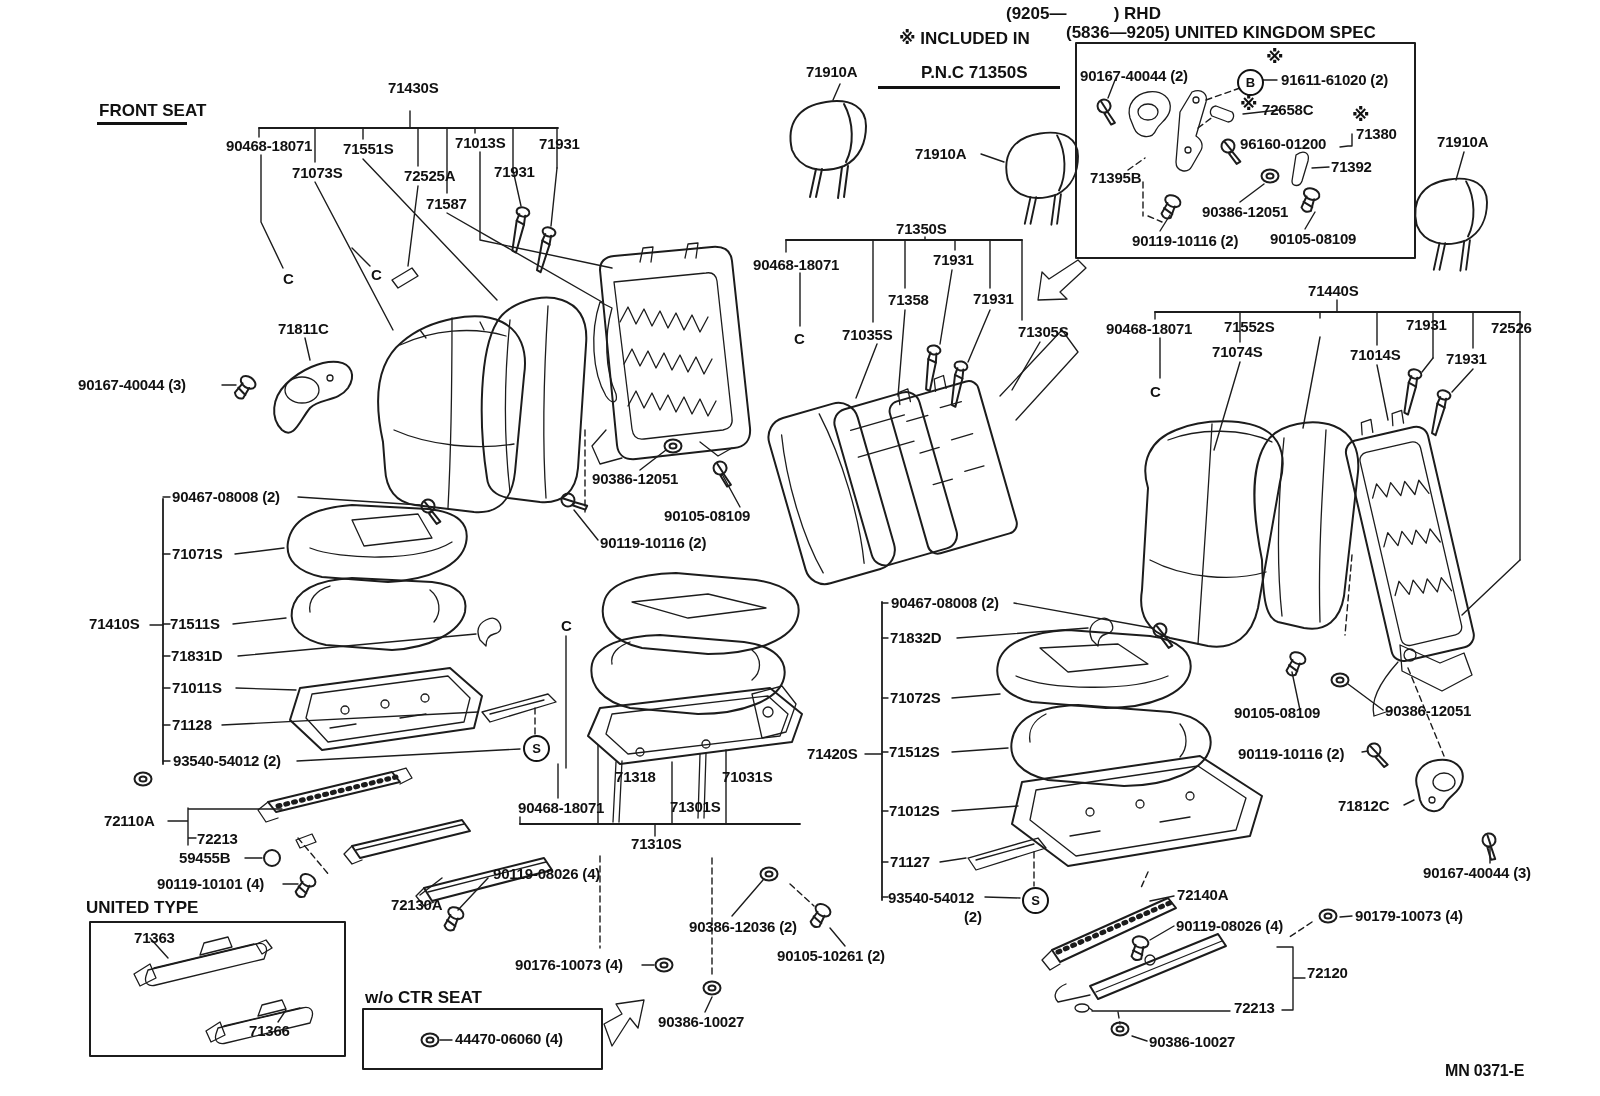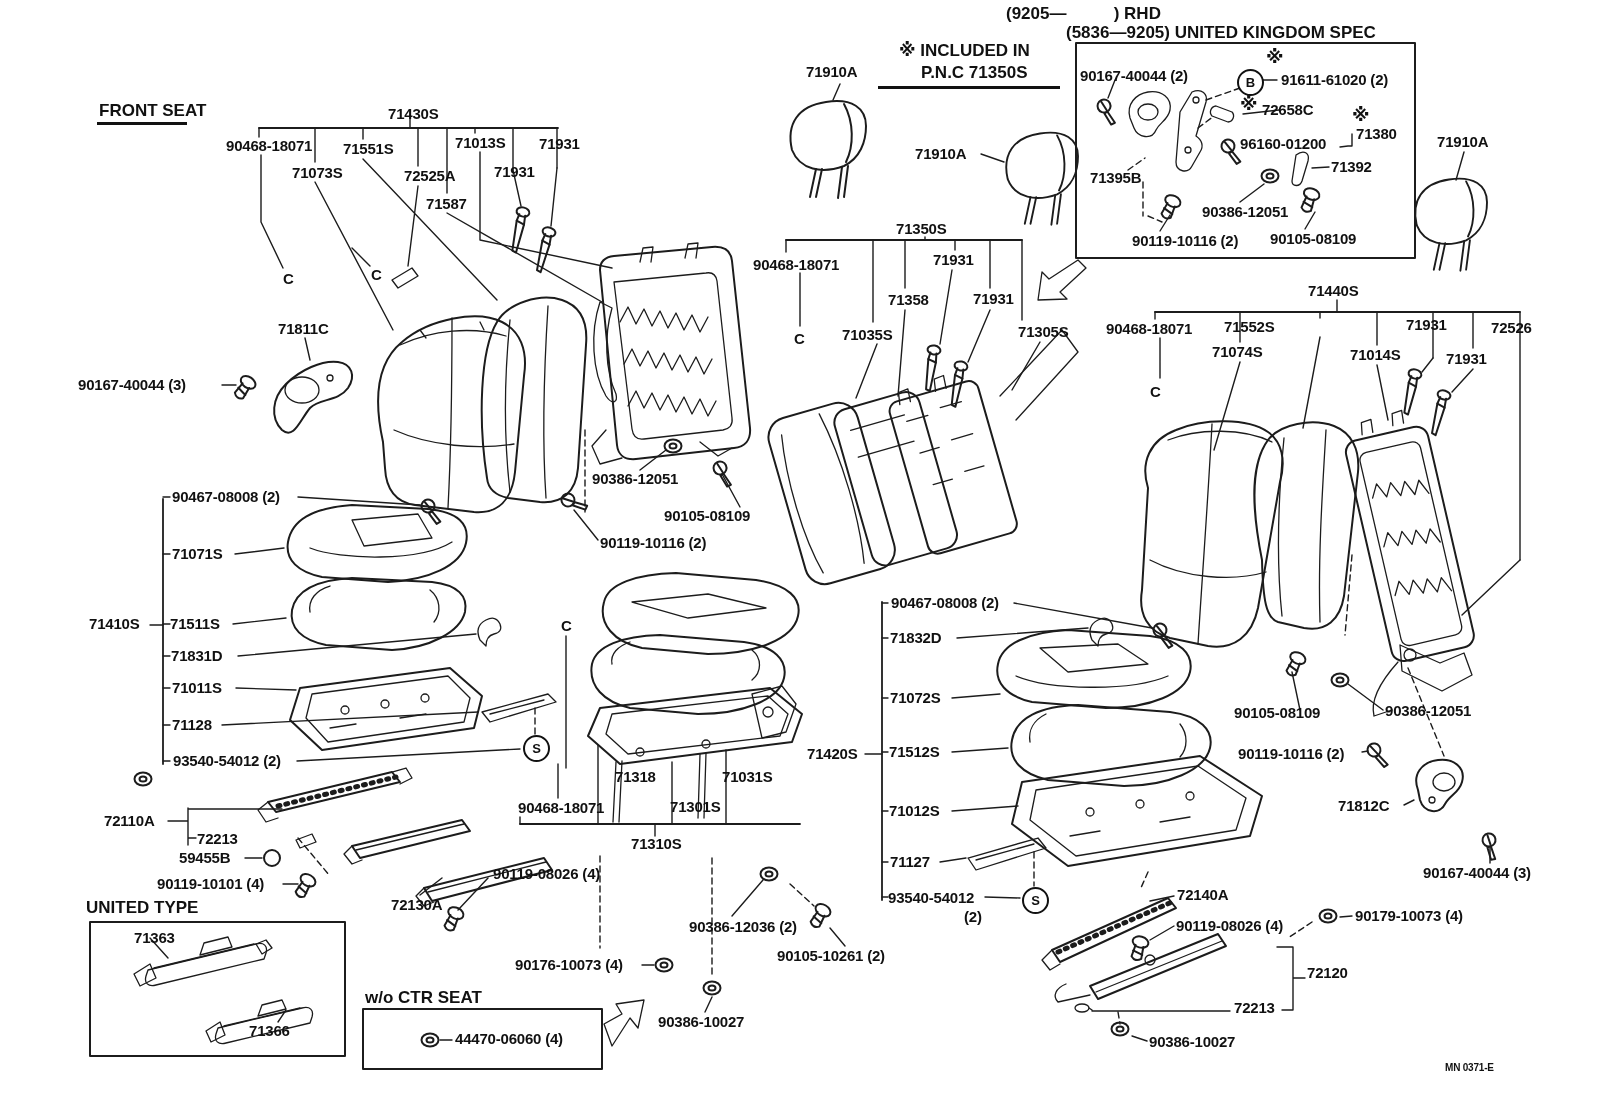--- a/index.html
+++ b/index.html
@@ -8,21 +8,21 @@
   .art{position:absolute;left:0;top:0;}
   .s{fill:none;stroke:#1c1c1c;stroke-width:2;stroke-linecap:round;stroke-linejoin:round;}
   .thin{stroke-width:1.3;}
   .ld{stroke-width:1.4;}
   .bk{stroke-width:1.8;}
   .dash{stroke-width:1.4;stroke-dasharray:6 4;}
   .teeth{stroke-width:5;stroke-dasharray:2 6;}
   .lbl{position:absolute;font-weight:700;font-size:15px;line-height:1.05;color:#111;
        white-space:pre;letter-spacing:-0.2px;}
   .hd{font-size:17px;letter-spacing:0;}
-  .sm{font-size:10px;}
+  .sm{font-size:16px;}
   .cmark{position:absolute;font-weight:700;font-size:15px;color:#111;}
   .circle-mark{position:absolute;width:23px;height:23px;border:2.3px solid #111;border-radius:50%;
        text-align:center;font-weight:700;font-size:13px;line-height:23px;background:#fff;}
   .ast{position:absolute;font-weight:700;font-size:18px;color:#111;font-family:"DejaVu Sans",sans-serif;}
   .rule{position:absolute;background:#111;}
 </style>
 </head>
 <body>
 
 <div class="stage">
@@ -344,32 +344,32 @@
     <path d="M1277,947 H1293 M1293,947 V1010 M1293,978 H1305 M1293,1010 H1282"></path>
     <path d="M1092,1011 H1230 M1089,1008 L1092,1010 M1147,1041 L1132,1036"></path>
     <path class="dash" d="M1312,922 L1288,938 M1118,1012 L1120,1024"></path>
   </g>
 
 </svg>
 
 <div class="lbl hd" style="left:99px;top:102px">FRONT SEAT</div>
 <div class="rule" style="left:97px;top:122px;width:90px;height:3px"></div>
 
-<div class="lbl hd" style="left:899px;top:42px">※ INCLUDED IN</div>
+<div class="lbl hd" style="left:899px;top:30px">※ INCLUDED IN</div>
 <div class="lbl hd" style="left:921px;top:64px">P.N.C 71350S</div>
 <div class="rule" style="left:878px;top:86px;width:182px;height:3px"></div>
 
 <div class="lbl hd" style="left:1006px;top:5px">(9205—          ) RHD</div>
 <div class="lbl hd" style="left:1066px;top:24px">(5836—9205) UNITED KINGDOM SPEC</div>
 
 <div class="lbl hd" style="left:86px;top:899px">UNITED TYPE</div>
 <div class="lbl hd" style="left:365px;top:989px">w/o CTR SEAT</div>
 <div class="lbl sm" style="left:1445px;top:1063px">MN 0371-E</div>
 
-<div class="lbl" style="left:388px;top:106px">71430S</div>
+<div class="lbl" style="left:388px;top:80px">71430S</div>
 <div class="lbl" style="left:226px;top:138px">90468-18071</div>
 <div class="lbl" style="left:343px;top:141px">71551S</div>
 <div class="lbl" style="left:455px;top:135px">71013S</div>
 <div class="lbl" style="left:539px;top:136px">71931</div>
 <div class="lbl" style="left:292px;top:165px">71073S</div>
 <div class="lbl" style="left:404px;top:168px">72525A</div>
 <div class="lbl" style="left:494px;top:164px">71931</div>
 <div class="lbl" style="left:426px;top:196px">71587</div>
 <div class="lbl" style="left:806px;top:64px">71910A</div>
 <div class="lbl" style="left:915px;top:146px">71910A</div>

